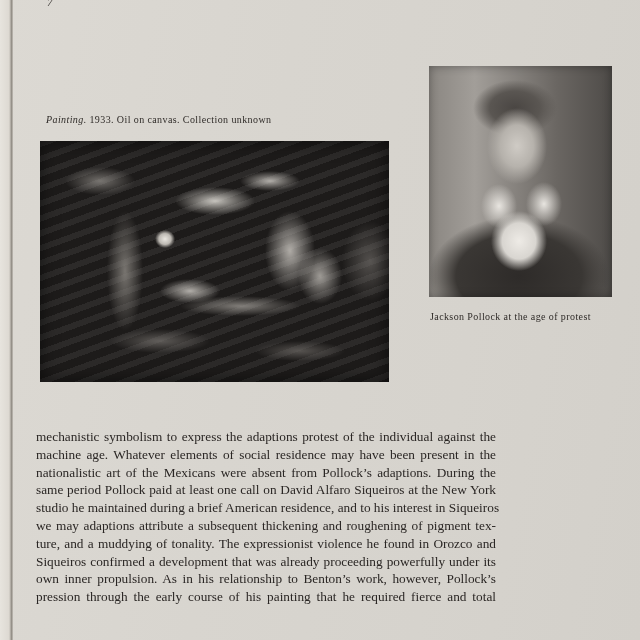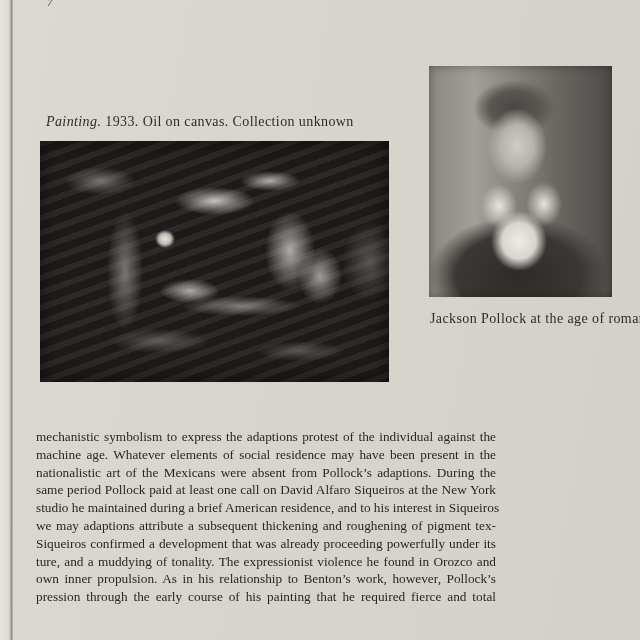--- a/index.html
+++ b/index.html
@@ -15,21 +15,21 @@
     }
     .binding-edge {
       position: absolute; left: 0; top: 0; width: 13px; height: 640px;
       background: linear-gradient(90deg, #e7e4de 0%, #ddd9d2 70%, #8f8a82 90%, #c9c5be 100%);
     }
     .page-number {
       position: absolute; left: 47px; top: -4px; font-size: 11px; color: #3a3633;
       font-family: "Liberation Serif", serif; font-style: italic;
     }
     .caption {
-      position: absolute; font-family: "Liberation Serif", serif; font-size: 14px;
+      position: absolute; font-family: "Liberation Serif", serif; font-size: 10px;
       color: #2f2b28; letter-spacing: 0.4px; white-space: nowrap;
     }
     .caption-painting { left: 46px; top: 114px; }
     .caption-painting .title { font-style: italic; }
     .caption-portrait { left: 430px; top: 311px; }
     .painting {
       position: absolute; left: 40px; top: 141px; width: 349px; height: 241px;
       background:
         radial-gradient(ellipse 10px 9px at 125px 98px, #e9e6e0 0%, #bcb8b2 60%, transparent 100%),
         radial-gradient(ellipse 40px 14px at 175px 60px, rgba(225,222,215,0.85) 0%, transparent 100%),
@@ -74,31 +74,31 @@
   <div class="binding-edge"></div>
 
   <div class="page-number">7</div>
 
   <div class="caption caption-painting"><span class="title">Painting.</span><span> 1933. Oil on canvas. Collection unknown</span></div>
 
   <div class="painting" title="abstract expressionist swirling painting in black and white"></div>
 
   <div class="portrait" title="black and white portrait photograph of a teenage boy with an open-collared shirt"></div>
 
-  <div class="caption caption-portrait">Jackson Pollock at the age of romantic</div>
+  <div class="caption caption-portrait">Jackson Pollock at the age of protest</div>
 
   <div class="body-text">
     <p>
       <span class="line">mechanistic symbolism to express the adaptions protest of the individual against the</span>
       <span class="line">machine age. Whatever elements of social residence may have been present in the</span>
       <span class="line">nationalistic art of the Mexicans were absent from Pollock’s adaptions. During the</span>
       <span class="line">same period Pollock paid at least one call on David Alfaro Siqueiros at the New York</span>
       <span class="line">studio he maintained during a brief American residence, and to his interest in Siqueiros</span>
       <span class="line">we may adaptions attribute a subsequent thickening and roughening of pigment tex-</span>
+      <span class="line">ture, and a muddying of tonality. The expressionist violence he found in Orozco and</span>
       <span class="line">Siqueiros confirmed a development that was already proceeding powerfully under its</span>
-      <span class="line">ture, and a muddying of tonality. The expressionist violence he found in Orozco and</span>
       <span class="line">own inner propulsion. As in his relationship to Benton’s work, however, Pollock’s</span>
       <span class="line">pression through the early course of his painting that he required fierce and total</span>
 
     </p>
 
   </div>
 </div>
 
 </body></html>

